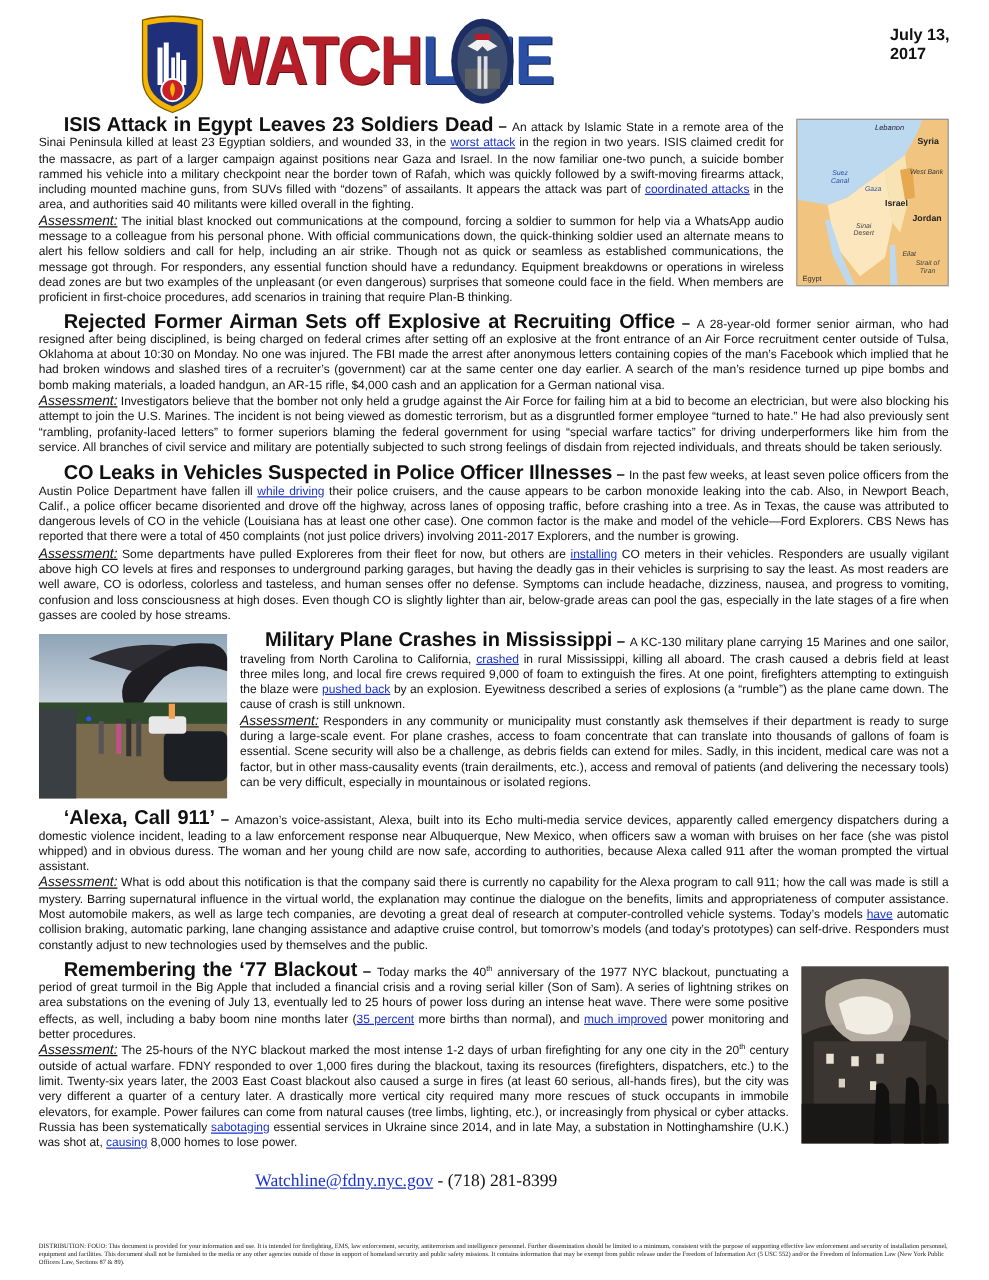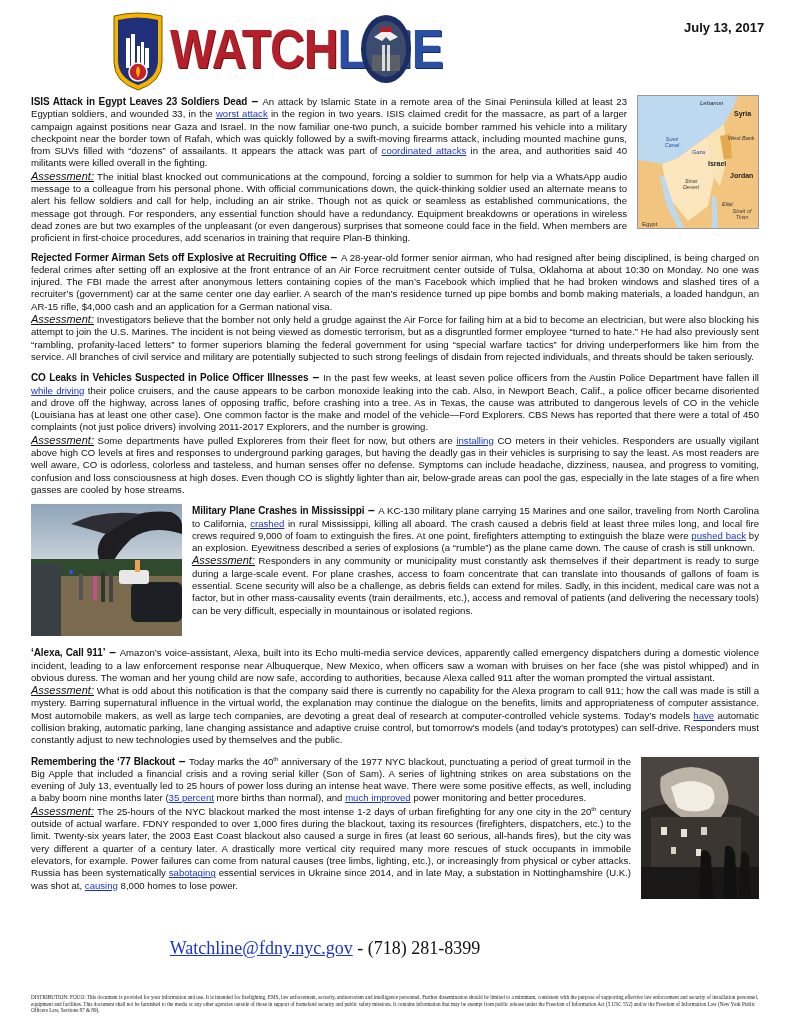--- a/index.html
+++ b/index.html
@@ -3,32 +3,32 @@
 <meta charset="utf-8">
 <style>
   html,body{margin:0;padding:0;background:#fff;}
   body{width:791px;height:1024px;position:relative;overflow:hidden;font-family:"Liberation Sans",sans-serif;color:#111;}
   .header{position:absolute;left:0;top:0;width:791px;height:95px;}
   .logo-fdny{position:absolute;left:112px;top:12px;width:52px;height:80px;}
   .wordmark{position:absolute;left:170px;top:22px;font-family:"Liberation Sans",sans-serif;font-weight:bold;font-size:48px;letter-spacing:-1px;line-height:1;transform:scaleY(1.15);transform-origin:top left;}
   .wordmark .w1{color:#b51f2a;text-shadow:1px 1px 0 #6d0f15;}
   .wordmark .w2{color:#2a4fa2;text-shadow:1px 1px 0 #142a63;}
   .logo-ctdp{position:absolute;left:360px;top:13px;width:52px;height:72px;}
-  .date{position:absolute;left:684px;top:20px;font-weight:bold;font-size:13px;}
+  .date{position:absolute;left:712px;top:20px;font-weight:bold;font-size:13px;}
   .content{position:absolute;left:31px;top:95px;width:728px;font-size:9.6px;line-height:12.3px;text-align:justify;}
   .article{margin:0;}
-  .headline{font-weight:bold;font-size:10px;letter-spacing:-0.1px;}
+  .headline{font-weight:bold;font-size:16px;letter-spacing:-0.1px;margin-left:20px;}
   .dash{font-weight:bold;font-size:12px;}
   .assess{font-weight:normal;font-style:italic;text-decoration:underline;font-size:11px;}
   a.lnk{color:#1a33cc;}
   .sep{height:8px;}
   .map{float:right;width:120px;height:132px;margin:0 0 4px 10px;background:#f1c480;position:relative;overflow:hidden;border:1px solid #999;}
   .plane-photo{float:left;width:151px;height:132px;margin:0 10px 2px 0;position:relative;overflow:hidden;}
   .blackout-photo{float:right;width:118px;height:142px;margin:2px 0 2px 10px;position:relative;overflow:hidden;}
-  .contact{position:absolute;left:0;top:938px;width:650px;text-align:center;font-family:"Liberation Serif",serif;font-size:18px;}
+  .contact{position:absolute;left:0;top:938px;width:650px;text-align:center;font-family:"Liberation Serif",serif;font-size:14px;}
   .contact a{color:#1a33cc;text-decoration:underline;}
   .disclaimer{position:absolute;left:31px;top:994px;width:728px;font-family:"Liberation Serif",serif;font-size:5.2px;line-height:6.5px;color:#222;}
   sup{font-size:6px;line-height:0;}
 </style>
 </head>
 <body>
 
 <div class="header">
   <svg class="logo-fdny" viewBox="0 0 52 80">
     <path d="M2 4 Q26 -2 50 4 L50 50 Q50 70 26 78 Q2 70 2 50 Z" fill="#f5b400" stroke="#7a5a00" stroke-width="1"></path>

